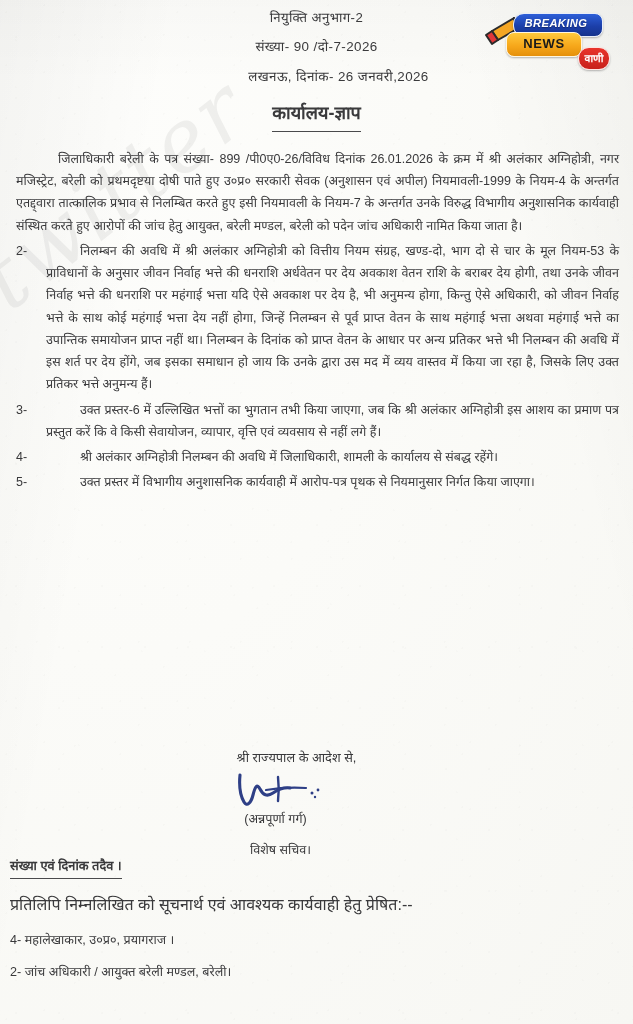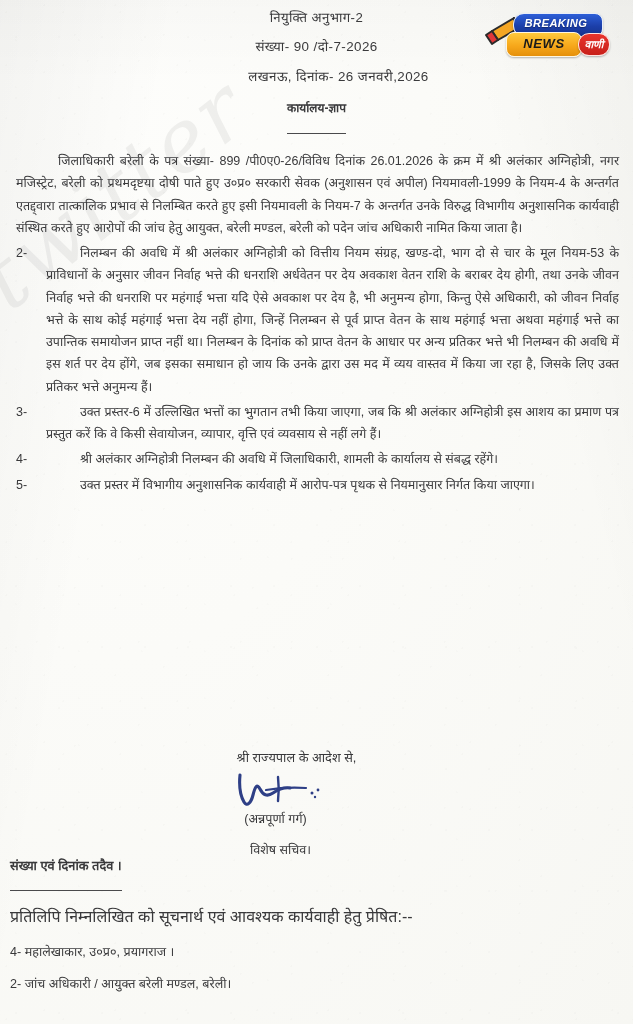--- a/index.html
+++ b/index.html
@@ -52,22 +52,22 @@
     color:#3a3a3c;
     font-size:12.4px;line-height:1.62;
   }
   .hdr{text-align:center;}
   .hdr .ln{letter-spacing:.4px;}
   .h1{margin-top:32px;font-size:13.2px;}
   .h2{margin-top:7px;font-size:13.2px;}
   .h3{margin-top:8px;font-size:13.4px;}
   .h4{margin-top:8px;font-size:13.4px;margin-left:44px;}
   .memo-title{
-    margin-top:11px;font-size:12px;font-weight:bold;
-    display:inline-block;border-bottom:1.3px solid #4a4a4c;padding-bottom:15px;
+    margin-top:11px;font-size:18px;font-weight:bold;
+    display:inline-block;border-bottom:1.3px solid #4a4a4c;padding-bottom:3px;
   }
 
   .body{
     margin:16px 14px 0 16px;
     text-align:justify;
     font-size:12.5px;line-height:1.78;
     color:#39393b;
   }
   .para{margin:0 0 3px 0;position:relative;}
   .para.first{text-indent:42px;}
@@ -85,21 +85,21 @@
     padding-right:58px;
   }
   .sig-mark svg{display:inline-block;vertical-align:top;}
   .sig-name{font-size:12.6px;color:#39393b;padding-right:68px;}
   .sig-role{font-size:12.6px;color:#39393b;padding-right:74px;margin-top:11px;padding-left:16px;}
 
   
   .endorse{position:absolute;left:10px;top:856px;right:120px;color:#39393b;}
   .end-head{
     font-size:12.8px;font-weight:bold;display:inline-block;
-    border-bottom:1.1px solid #4a4a4c;padding-bottom:13px;
+    border-bottom:1.1px solid #4a4a4c;padding-bottom:1px;
   }
   .end-line{font-size:16px;margin-top:13px;}
   .end-item{font-size:12.6px;margin-top:12px;}
 
   
   #logo{position:absolute;left:484px;top:6px;width:124px;height:62px;}
   #logo .horn{position:absolute;left:0;top:10px;}
   #logo .pill-breaking{
     position:absolute;left:29px;top:7px;width:88px;height:22px;
     background:linear-gradient(180deg,#2d5fd8 0%,#1c3faa 55%,#16338c 100%);
@@ -114,29 +114,28 @@
   }
   #logo .pill-news{
     position:absolute;left:22px;top:26px;width:74px;height:23px;
     background:linear-gradient(180deg,#ffc93c 0%,#f7a81b 55%,#e5900b 100%);
     border-radius:8px;
     border:1.4px solid #fff6e0;
     box-shadow:0 1px 2px rgba(0,0,0,.28);
   }
   #logo .pill-news span{
     position:absolute;left:0;right:0;top:3px;text-align:center;
-    font-size:13px;font-weight:bold;font-style:italic;color:#1a1a1a;
+    font-size:13px;font-weight:bold;color:#1a1a1a;
     letter-spacing:.6px;
   }
   #logo .badge-hi{
-    position:absolute;left:94px;top:27px;width:30px;height:21px;
+    position:absolute;left:94px;top:41px;width:30px;height:21px;
     background:linear-gradient(180deg,#e8342c 0%,#c8201a 100%);
     border-radius:11px;border:1.2px solid #ffe3e1;
     box-shadow:0 1px 2px rgba(0,0,0,.28);
-    font-style:italic;
   }
   #logo .badge-hi span{
     position:absolute;left:0;right:0;top:3px;text-align:center;
     font-size:10.5px;font-weight:bold;color:#ffffff;
   }
 </style>
 </head>
 <body>
 
 <div id="paper">

